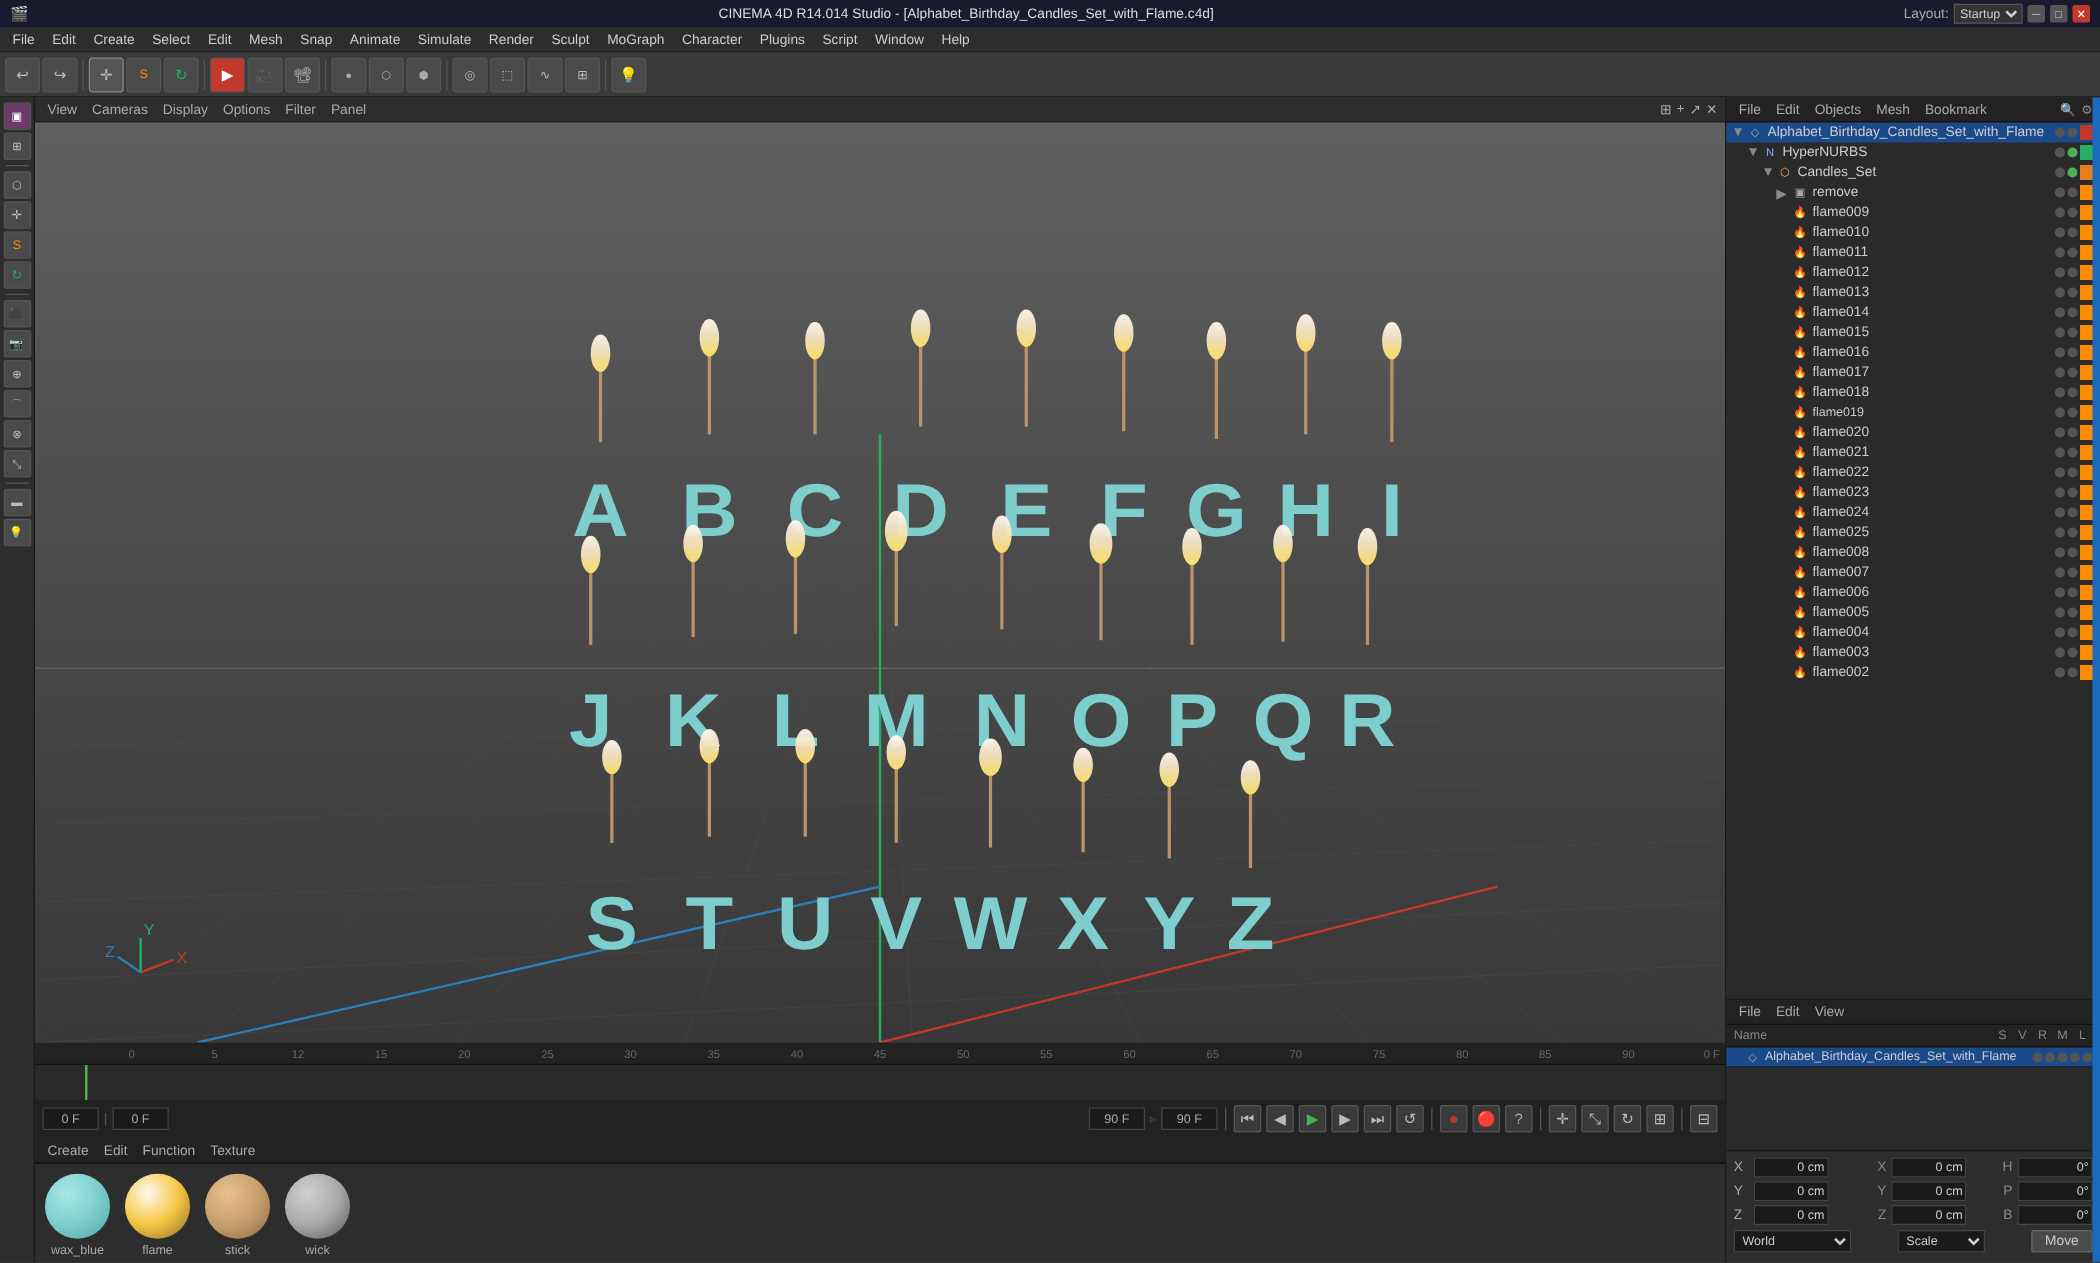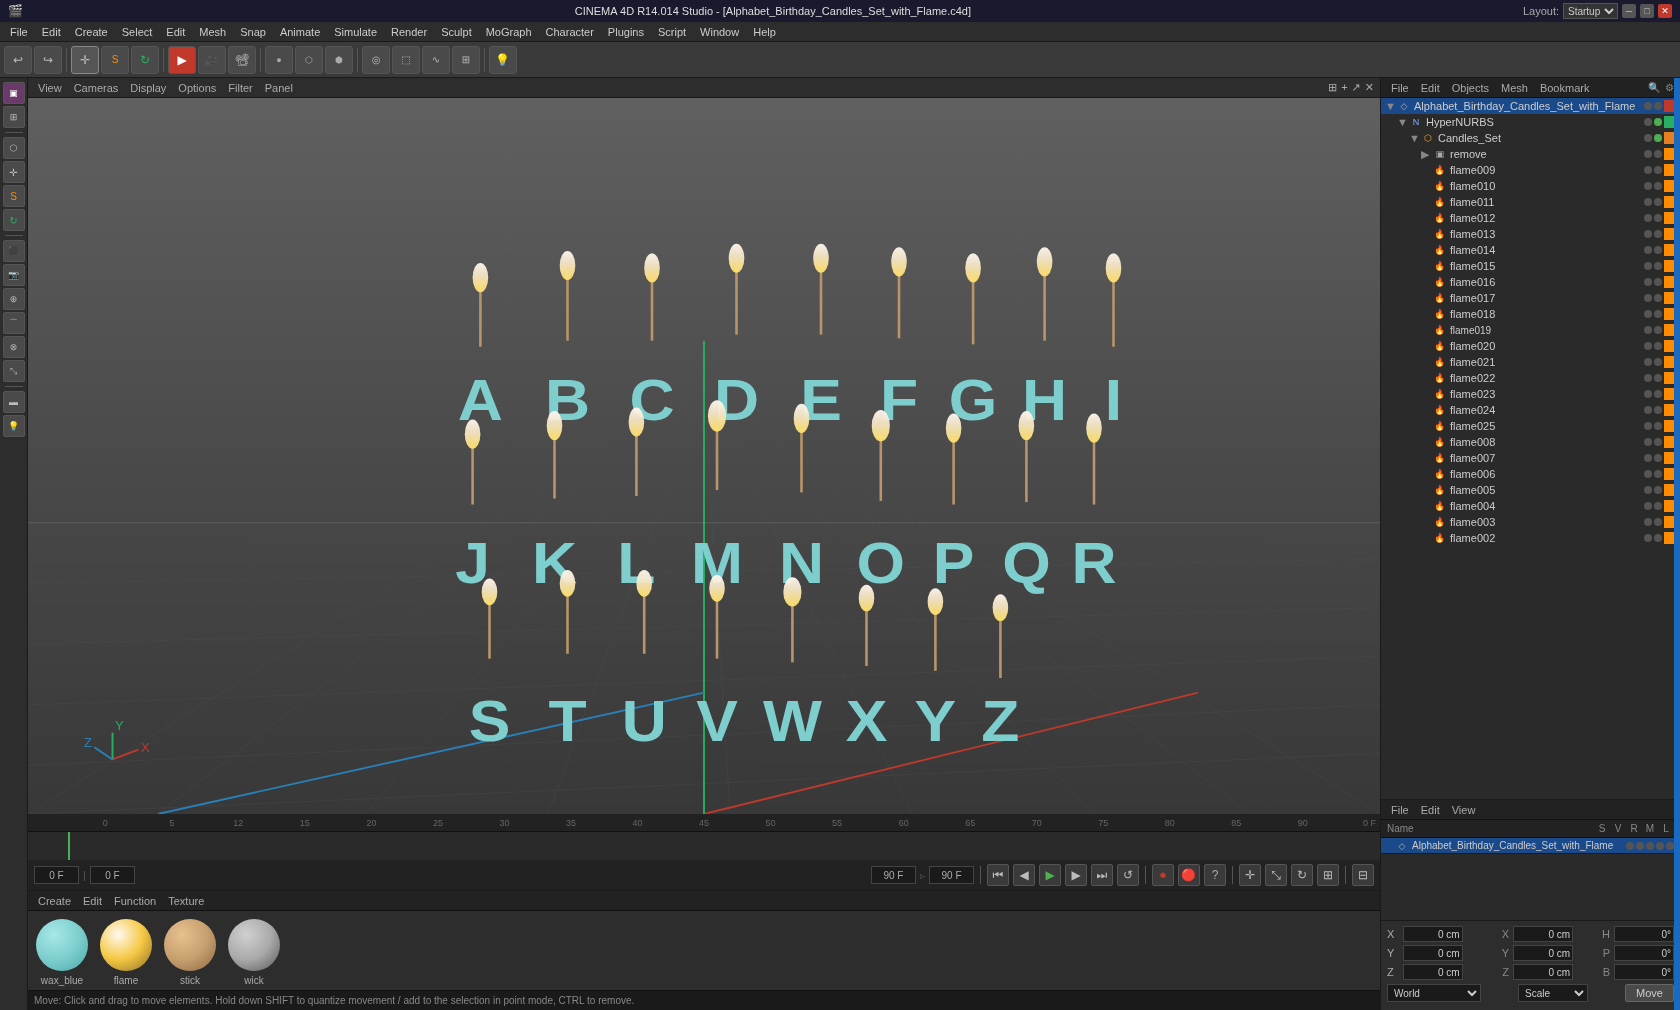--- a/index.html
+++ b/index.html
@@ -524,23 +524,20 @@
           <span class="material-label">stick</span>
         </div>
 
         <div class="material-item">
           <div class="material-sphere" style="background: radial-gradient(circle at 35% 30%, #d0d0d0, #aaaaaa, #555555);"></div>
           <span class="material-label">wick</span>
         </div>
       </div>
     </div>
 
-    <div id="statusbar">
-      <span>Move: Click and drag to move elements. Hold down SHIFT to quantize movement / add to the selection in point mode, CTRL to remove.</span>
-    </div>
 
   </div>
 
   <div id="right-panel" style="position:relative;">
 
     <div id="obj-manager">
       <div id="obj-manager-header">
         <span class="om-menu-item">File</span>
         <span class="om-menu-item">Edit</span>
         <span class="om-menu-item">Objects</span>

